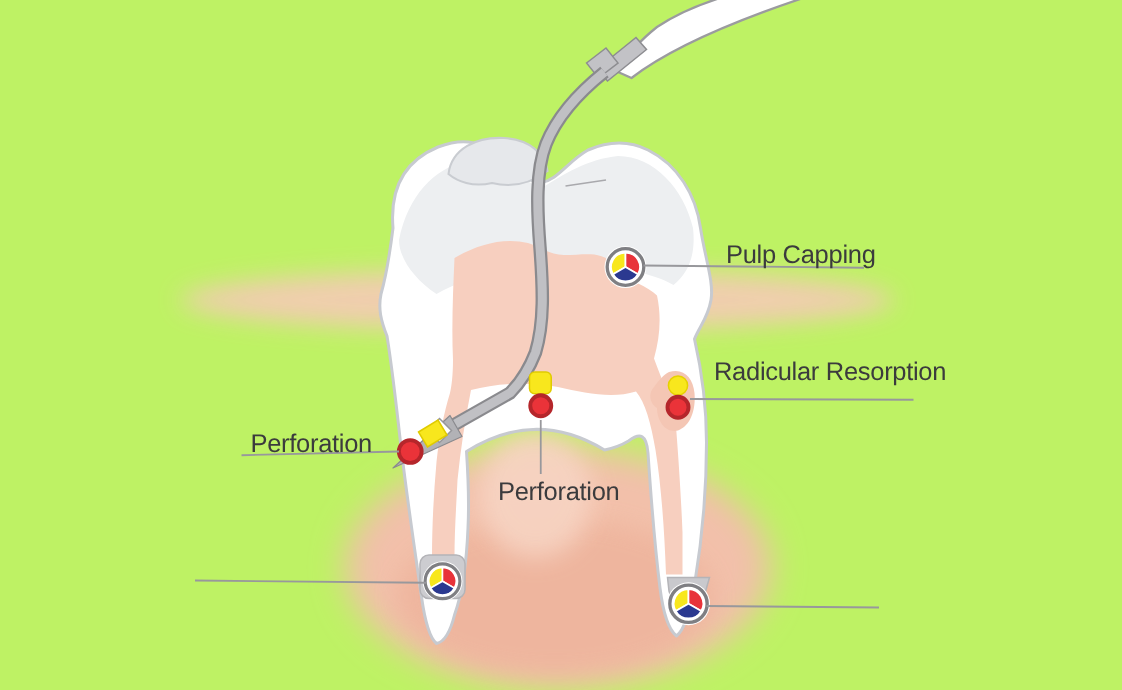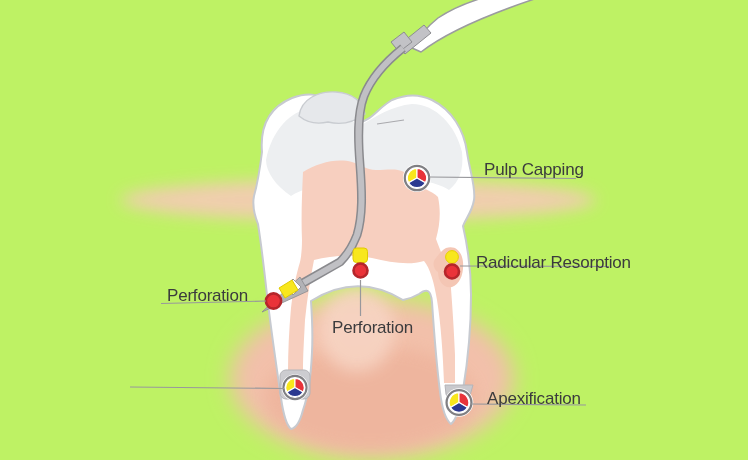--- a/index.html
+++ b/index.html
@@ -155,17 +155,16 @@
       <path d="M429,177 L576,178.5"></path>
       <path d="M460,266 L609,266.5"></path>
       <path d="M161,303.5 L266,301"></path>
       <path d="M360.5,280 L360.5,316"></path>
       <path d="M130,387 L284,388.5"></path>
       <path d="M471,404 L586,405"></path>
     </g>
   </svg>
 
   <div class="callout" style="left:484px;top:161px">Pulp Capping</div>
-  <div class="callout" style="left:476px;top:254px">Radicular Resorption</div>
+  <div class="callout" style="left:476px;top:239px">Radicular Resorption</div>
   <div class="callout" style="left:167px;top:287px">Perforation</div>
   <div class="callout" style="left:332px;top:319px">Perforation</div>
-  <div class="callout" style="left:487px;top:390px">Apexification</div>
 </div>
 
 </body></html>

